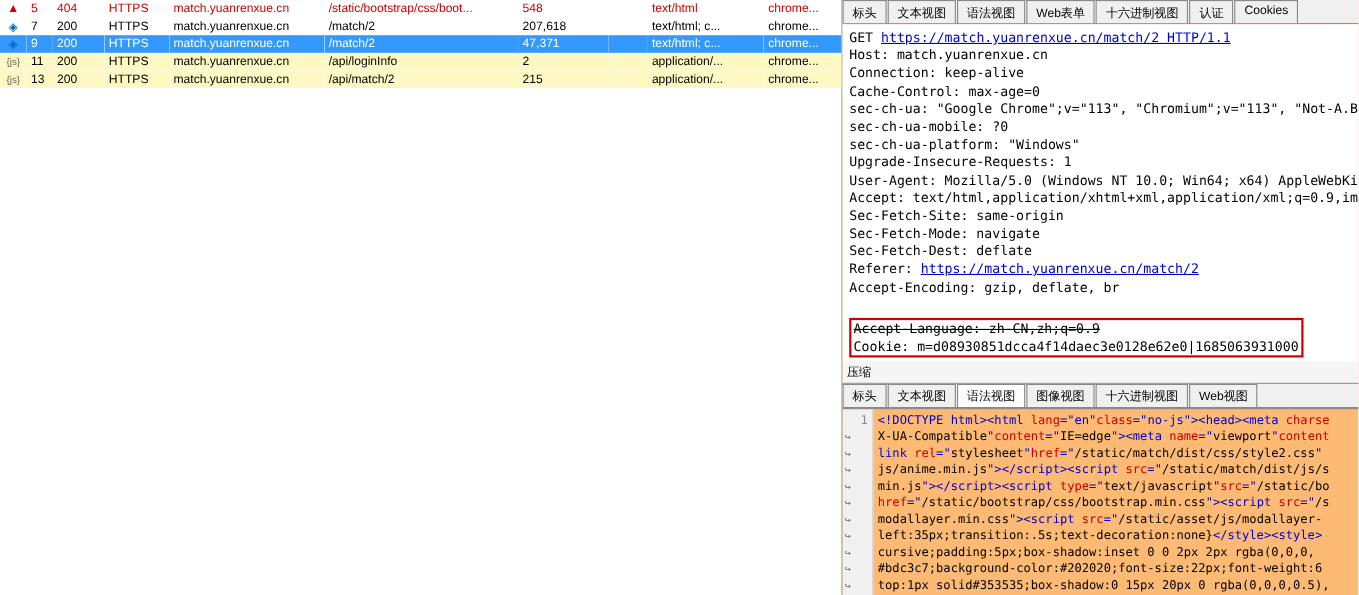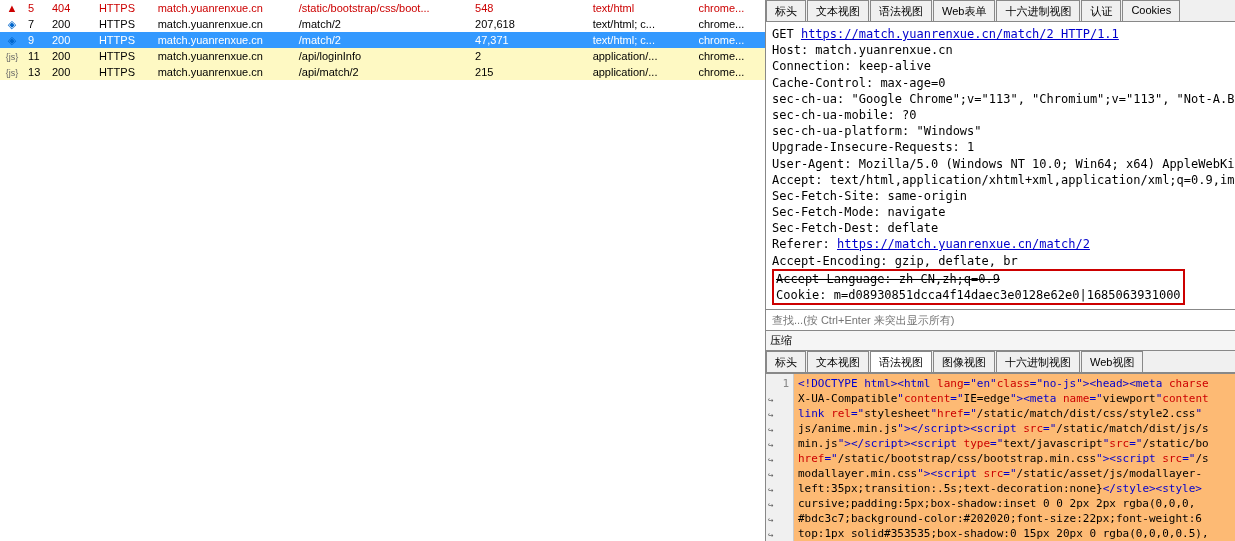--- a/index.html
+++ b/index.html
@@ -27,21 +27,21 @@
 .icon-diamond { color: #0066cc; }
 .icon-js { color: #666; font-size: 9px; }
 .tabs { display: flex; border-bottom: 1px solid #888; background: #f0f0f0; height: 22px; align-items: stretch; }
 .tab { padding: 3px 8px; border: 1px solid #888; border-bottom: none; margin-right: 1px; background: #f0f0f0; cursor: pointer; font-size: 11px; white-space: nowrap; }
 .tab.active { background: #fff; }
 .raw-headers { font-family: Consolas, monospace; font-size: 12px; padding: 4px 6px; background: #fff; line-height: 1.35; overflow: hidden; white-space: pre; }
 .raw-headers .method { color: #000; }
 .raw-headers .url { color: #0000cc; text-decoration: underline; }
 .raw-headers .key { color: #000; }
 .raw-headers .val { color: #000; }
-.highlight-red { border: 2px solid #c00; display: inline-block; padding: 0 2px; }
+.highlight-red { border: 2px solid #c00; display: inline-block; padding: 0 2px; margin-top: 20px; }
 .search-bar { border-top: 1px solid #888; border-bottom: 1px solid #888; padding: 2px 4px; background: #fff; }
 .search-bar input { width: 100%; border: none; outline: none; font-size: 11px; padding: 2px; color: #888; }
 .tabs2 { display: flex; border-bottom: 1px solid #888; background: #f0f0f0; height: 22px; }
 .body-view { display: flex; flex: 1; overflow: hidden; border-top: 1px solid #888; }
 .line-gutter { width: 28px; background: #f0f0f0; border-right: 1px solid #ccc; font-family: Consolas, monospace; font-size: 11px; color: #888; text-align: right; padding: 2px 2px 0 0; }
 .line-gutter div { height: 15px; line-height: 15px; padding-right: 2px; position: relative; }
 .wrap-icon { position: absolute; left: 2px; top: 2px; font-size: 9px; color: #666; }
 .body-text { flex: 1; font-family: Consolas, monospace; font-size: 11px; padding: 2px 4px 0 4px; overflow: hidden; white-space: pre; line-height: 15px; }
 .body-text .line { height: 15px; overflow: hidden; }
 .t-blue { color: #0000cc; }
@@ -140,23 +140,20 @@
 <span class="key">User-Agent:</span> <span class="val">Mozilla/5.0 (Windows NT 10.0; Win64; x64) AppleWebKit/</span>
 <span class="key">Accept:</span> <span class="val">text/html,application/xhtml+xml,application/xml;q=0.9,imag</span>
 <span class="key">Sec-Fetch-Site:</span> <span class="val">same-origin</span>
 <span class="key">Sec-Fetch-Mode:</span> <span class="val">navigate</span>
 <span class="key">Sec-Fetch-Dest:</span> <span class="val">deflate</span>
 <span class="key">Referer:</span> <span class="url">https://match.yuanrenxue.cn/match/2</span>
 <span class="key">Accept-Encoding:</span> <span class="val">gzip, deflate, br</span>
 <span class="highlight-red"><span style="text-decoration:line-through">Accept-Language: zh-CN,zh;q=0.9</span>
 Cookie: m=d08930851dcca4f14daec3e0128e62e0|1685063931000</span>
 </div>
-  <div class="search-bar">
-    <input type="text" placeholder="查找...(按 Ctrl+Enter 来突出显示所有)" style="">
-  </div>
   <div class="transform-bar">
     <span>压缩</span>
   </div>
   <div class="tabs2 tabs" id="resp-tabs">
       <div class="tab">标头</div>
       <div class="tab">文本视图</div>
       <div class="tab active">语法视图</div>
       <div class="tab">图像视图</div>
       <div class="tab">十六进制视图</div>
       <div class="tab">Web视图</div>

